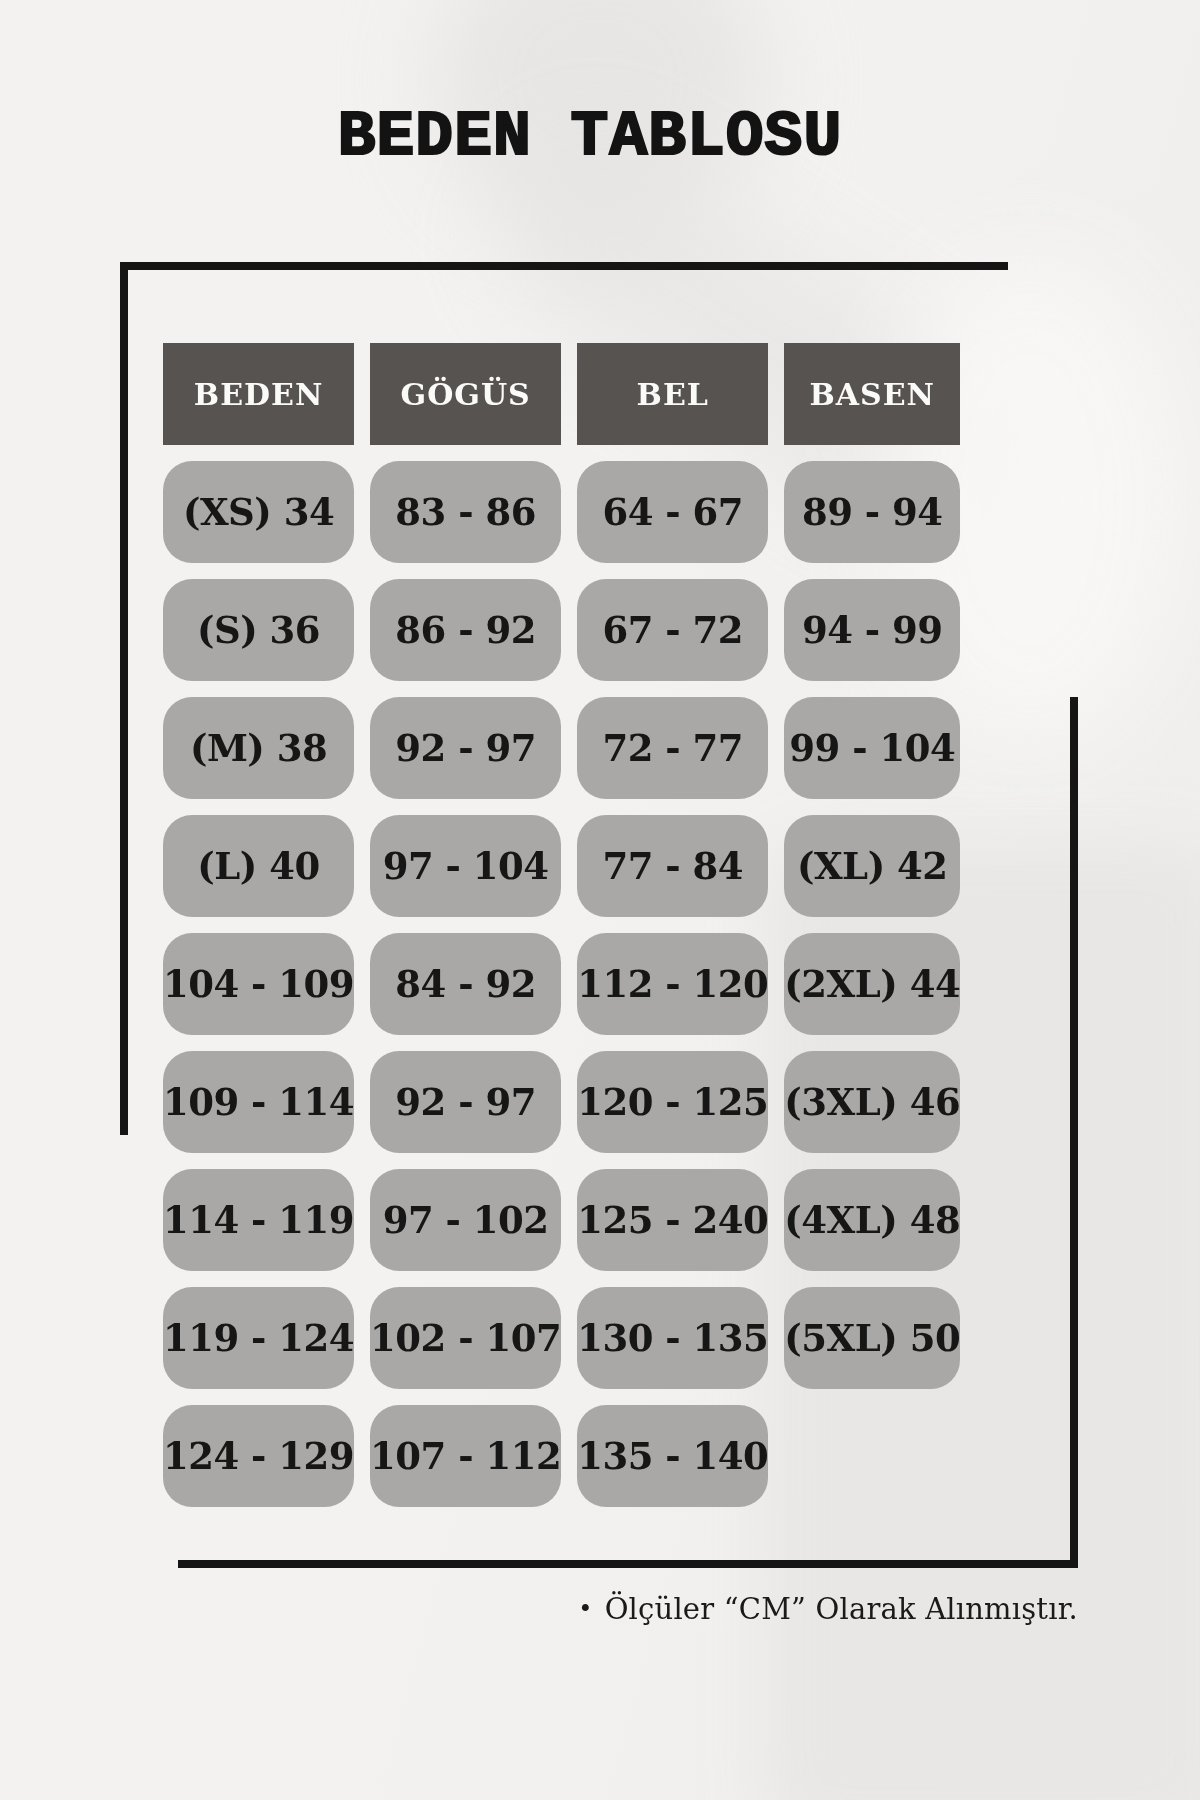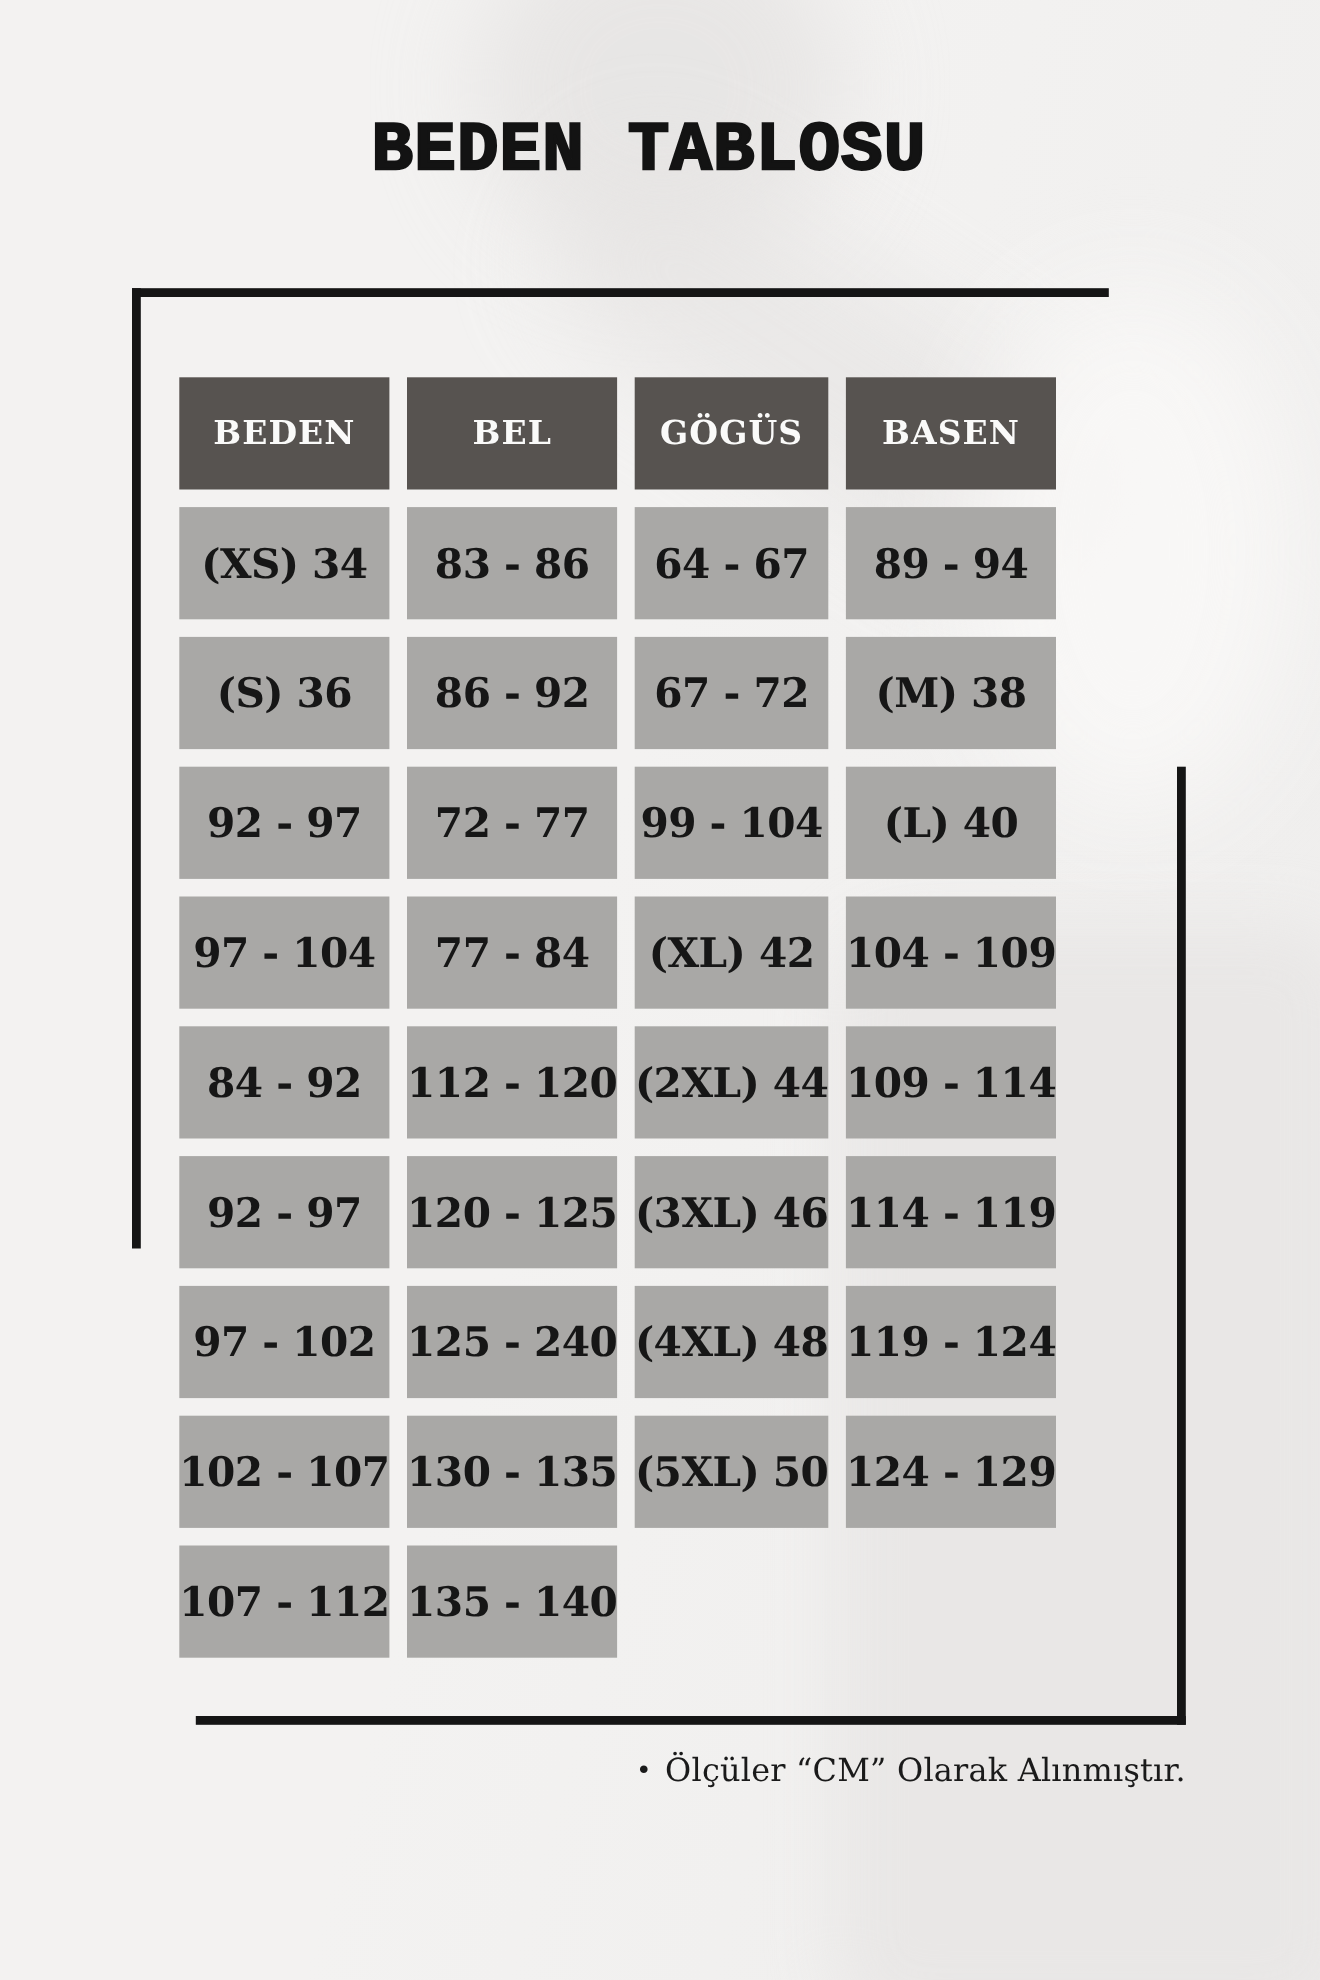--- a/index.html
+++ b/index.html
@@ -79,20 +79,21 @@
     background: #575350;
     color: #fafaf9;
     font-size: 30px;
     letter-spacing: 1px;
   }
   .td {
     background: #a9a8a6;
     color: #161616;
     font-size: 37px;
     letter-spacing: -0.5px;
+    border-radius: 29px;
   }
 
   .footer-note {
     position: absolute;
     right: 122px; top: 1592px;
     font-size: 29px;
     font-weight: normal;
     color: #1a1a1a;
     letter-spacing: 0.2px;
     white-space: nowrap;
@@ -109,32 +110,33 @@
 
 <div class="page-title">BEDEN TABLOSU</div>
 
 <div class="frame frame-top"></div>
 <div class="frame frame-left"></div>
 <div class="frame frame-right"></div>
 <div class="frame frame-bottom"></div>
 
 <div class="size-table">
   <div class="th">BEDEN</div>
+  <div class="th">GÖGÜS</div>
   <div class="th">BEL</div>
-  <div class="th">GÖGÜS</div>
   <div class="th">BASEN</div>
 
   <div class="td">(XS) 34</div>
   <div class="td">83 - 86</div>
   <div class="td">64 - 67</div>
   <div class="td">89 - 94</div>
 
   <div class="td">(S) 36</div>
   <div class="td">86 - 92</div>
   <div class="td">67 - 72</div>
+  <div class="td">94 - 99</div>
 
   <div class="td">(M) 38</div>
   <div class="td">92 - 97</div>
   <div class="td">72 - 77</div>
   <div class="td">99 - 104</div>
 
   <div class="td">(L) 40</div>
   <div class="td">97 - 104</div>
   <div class="td">77 - 84</div>
 

